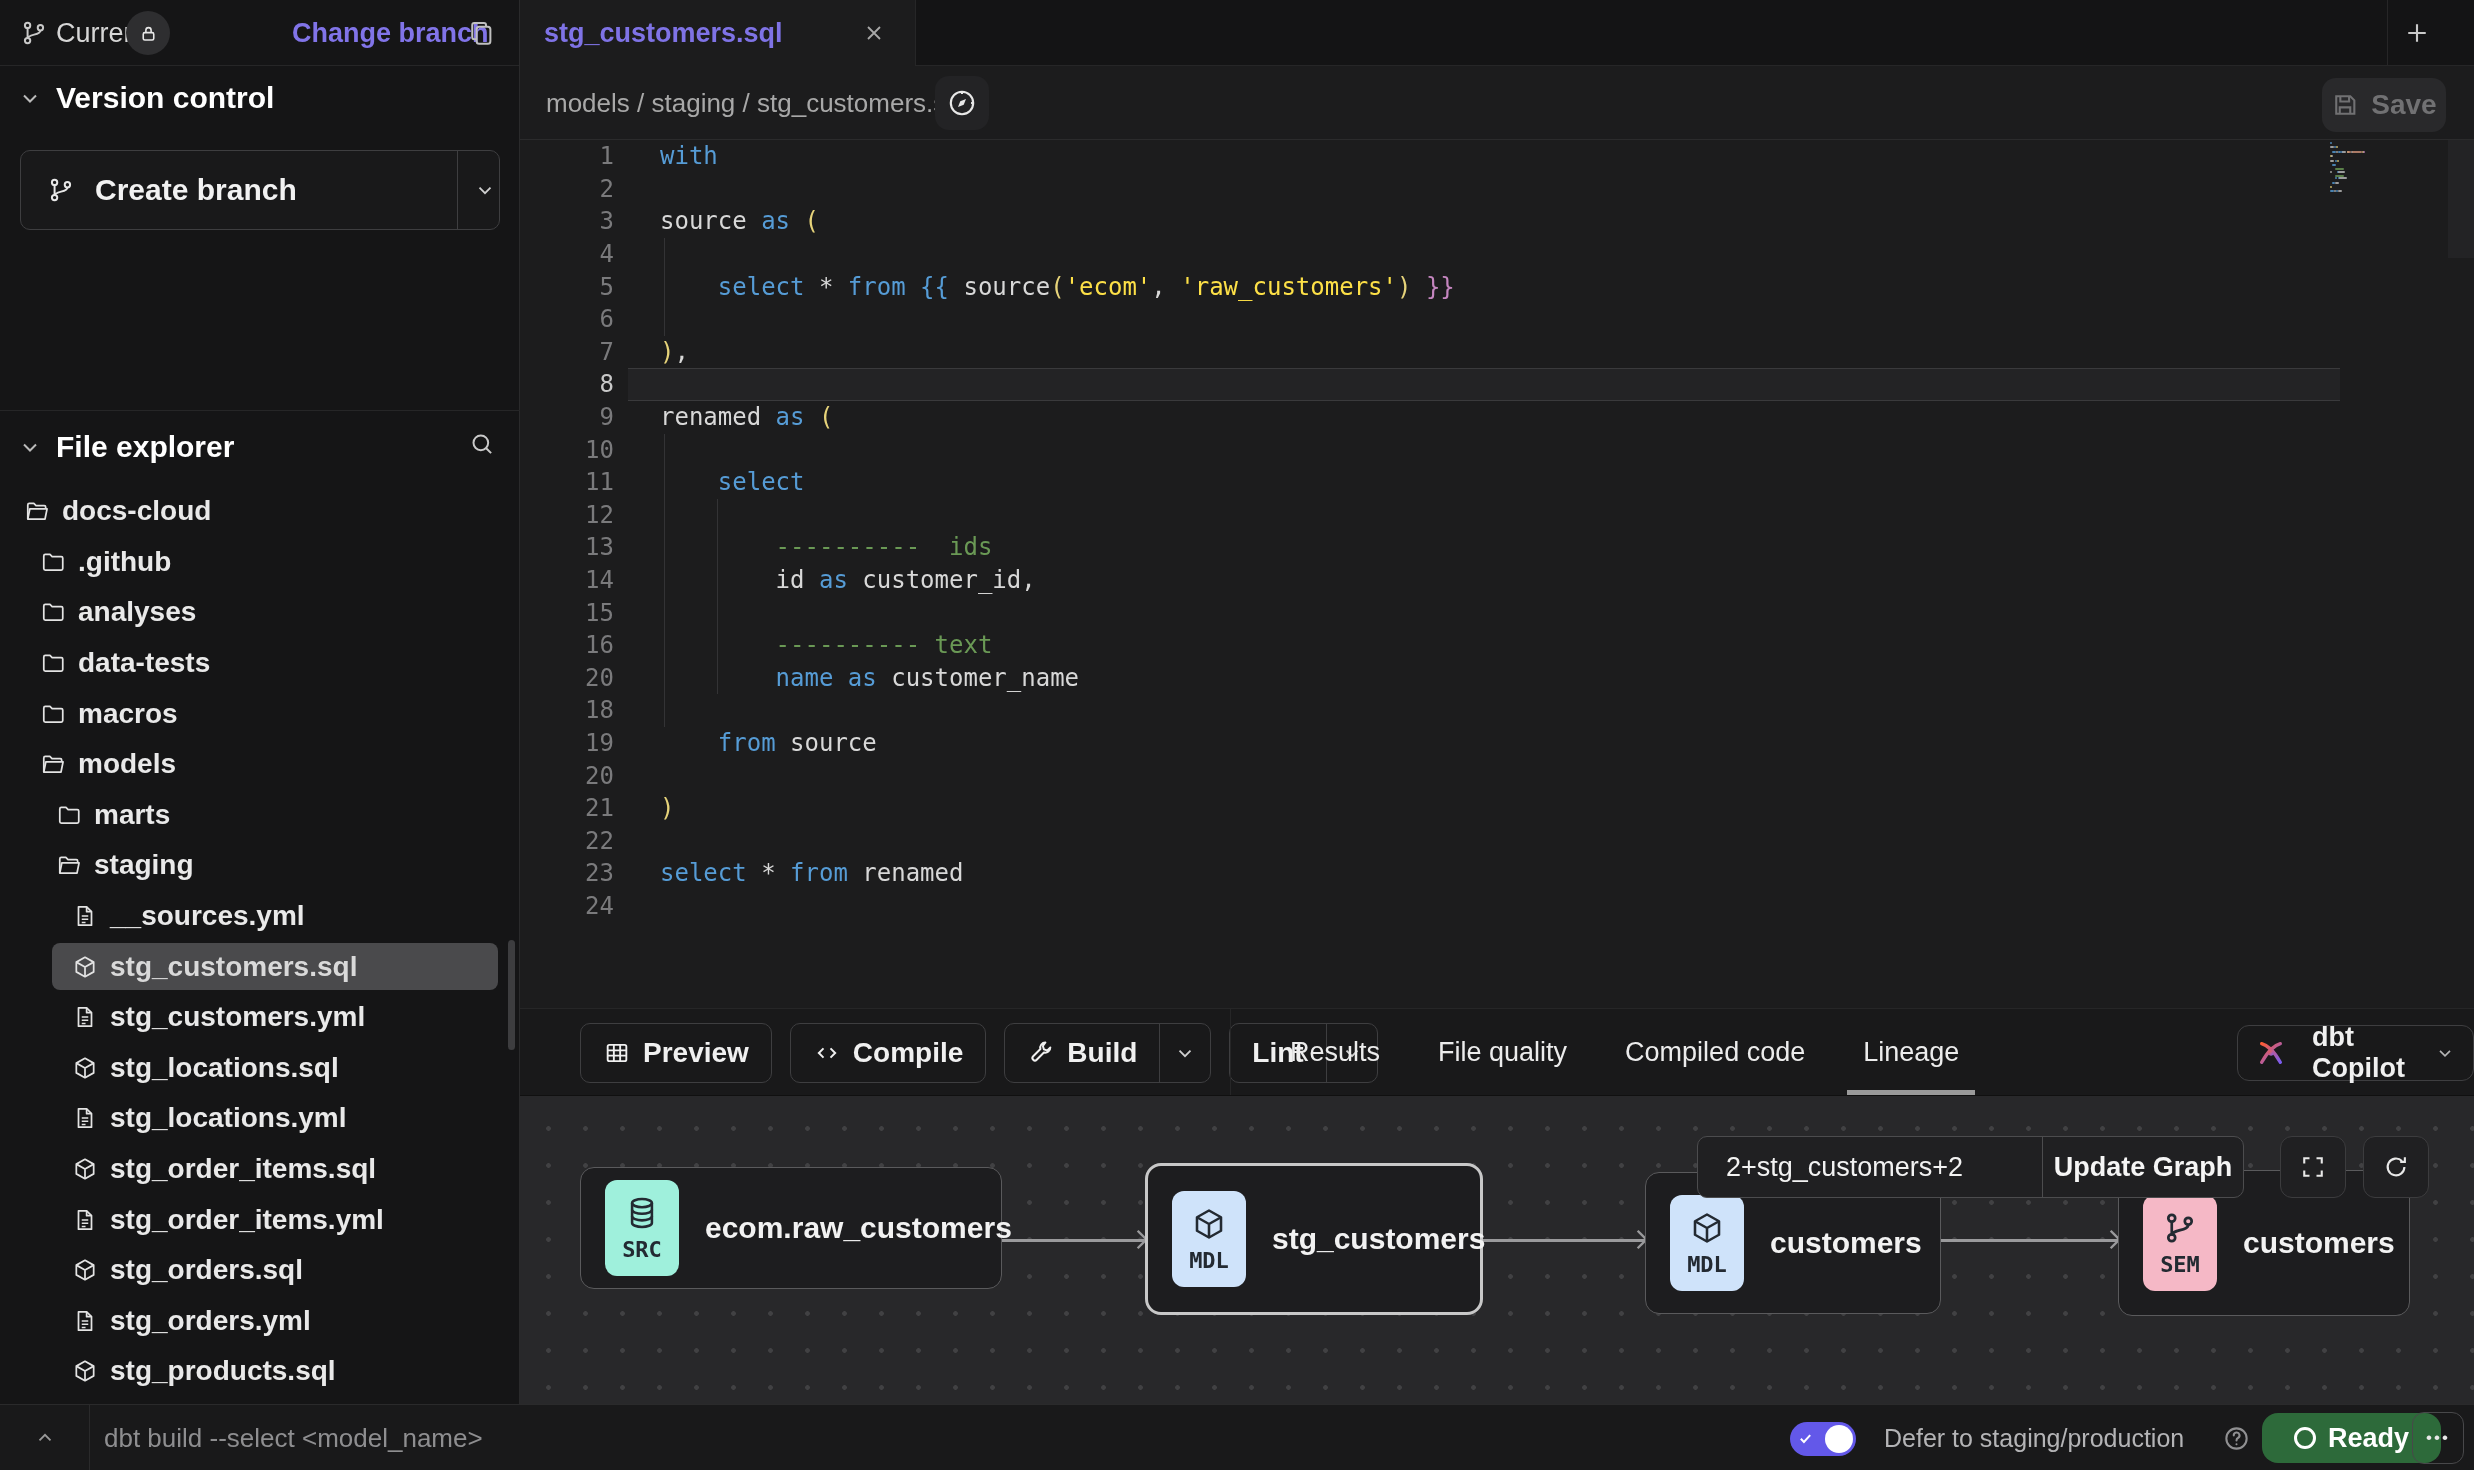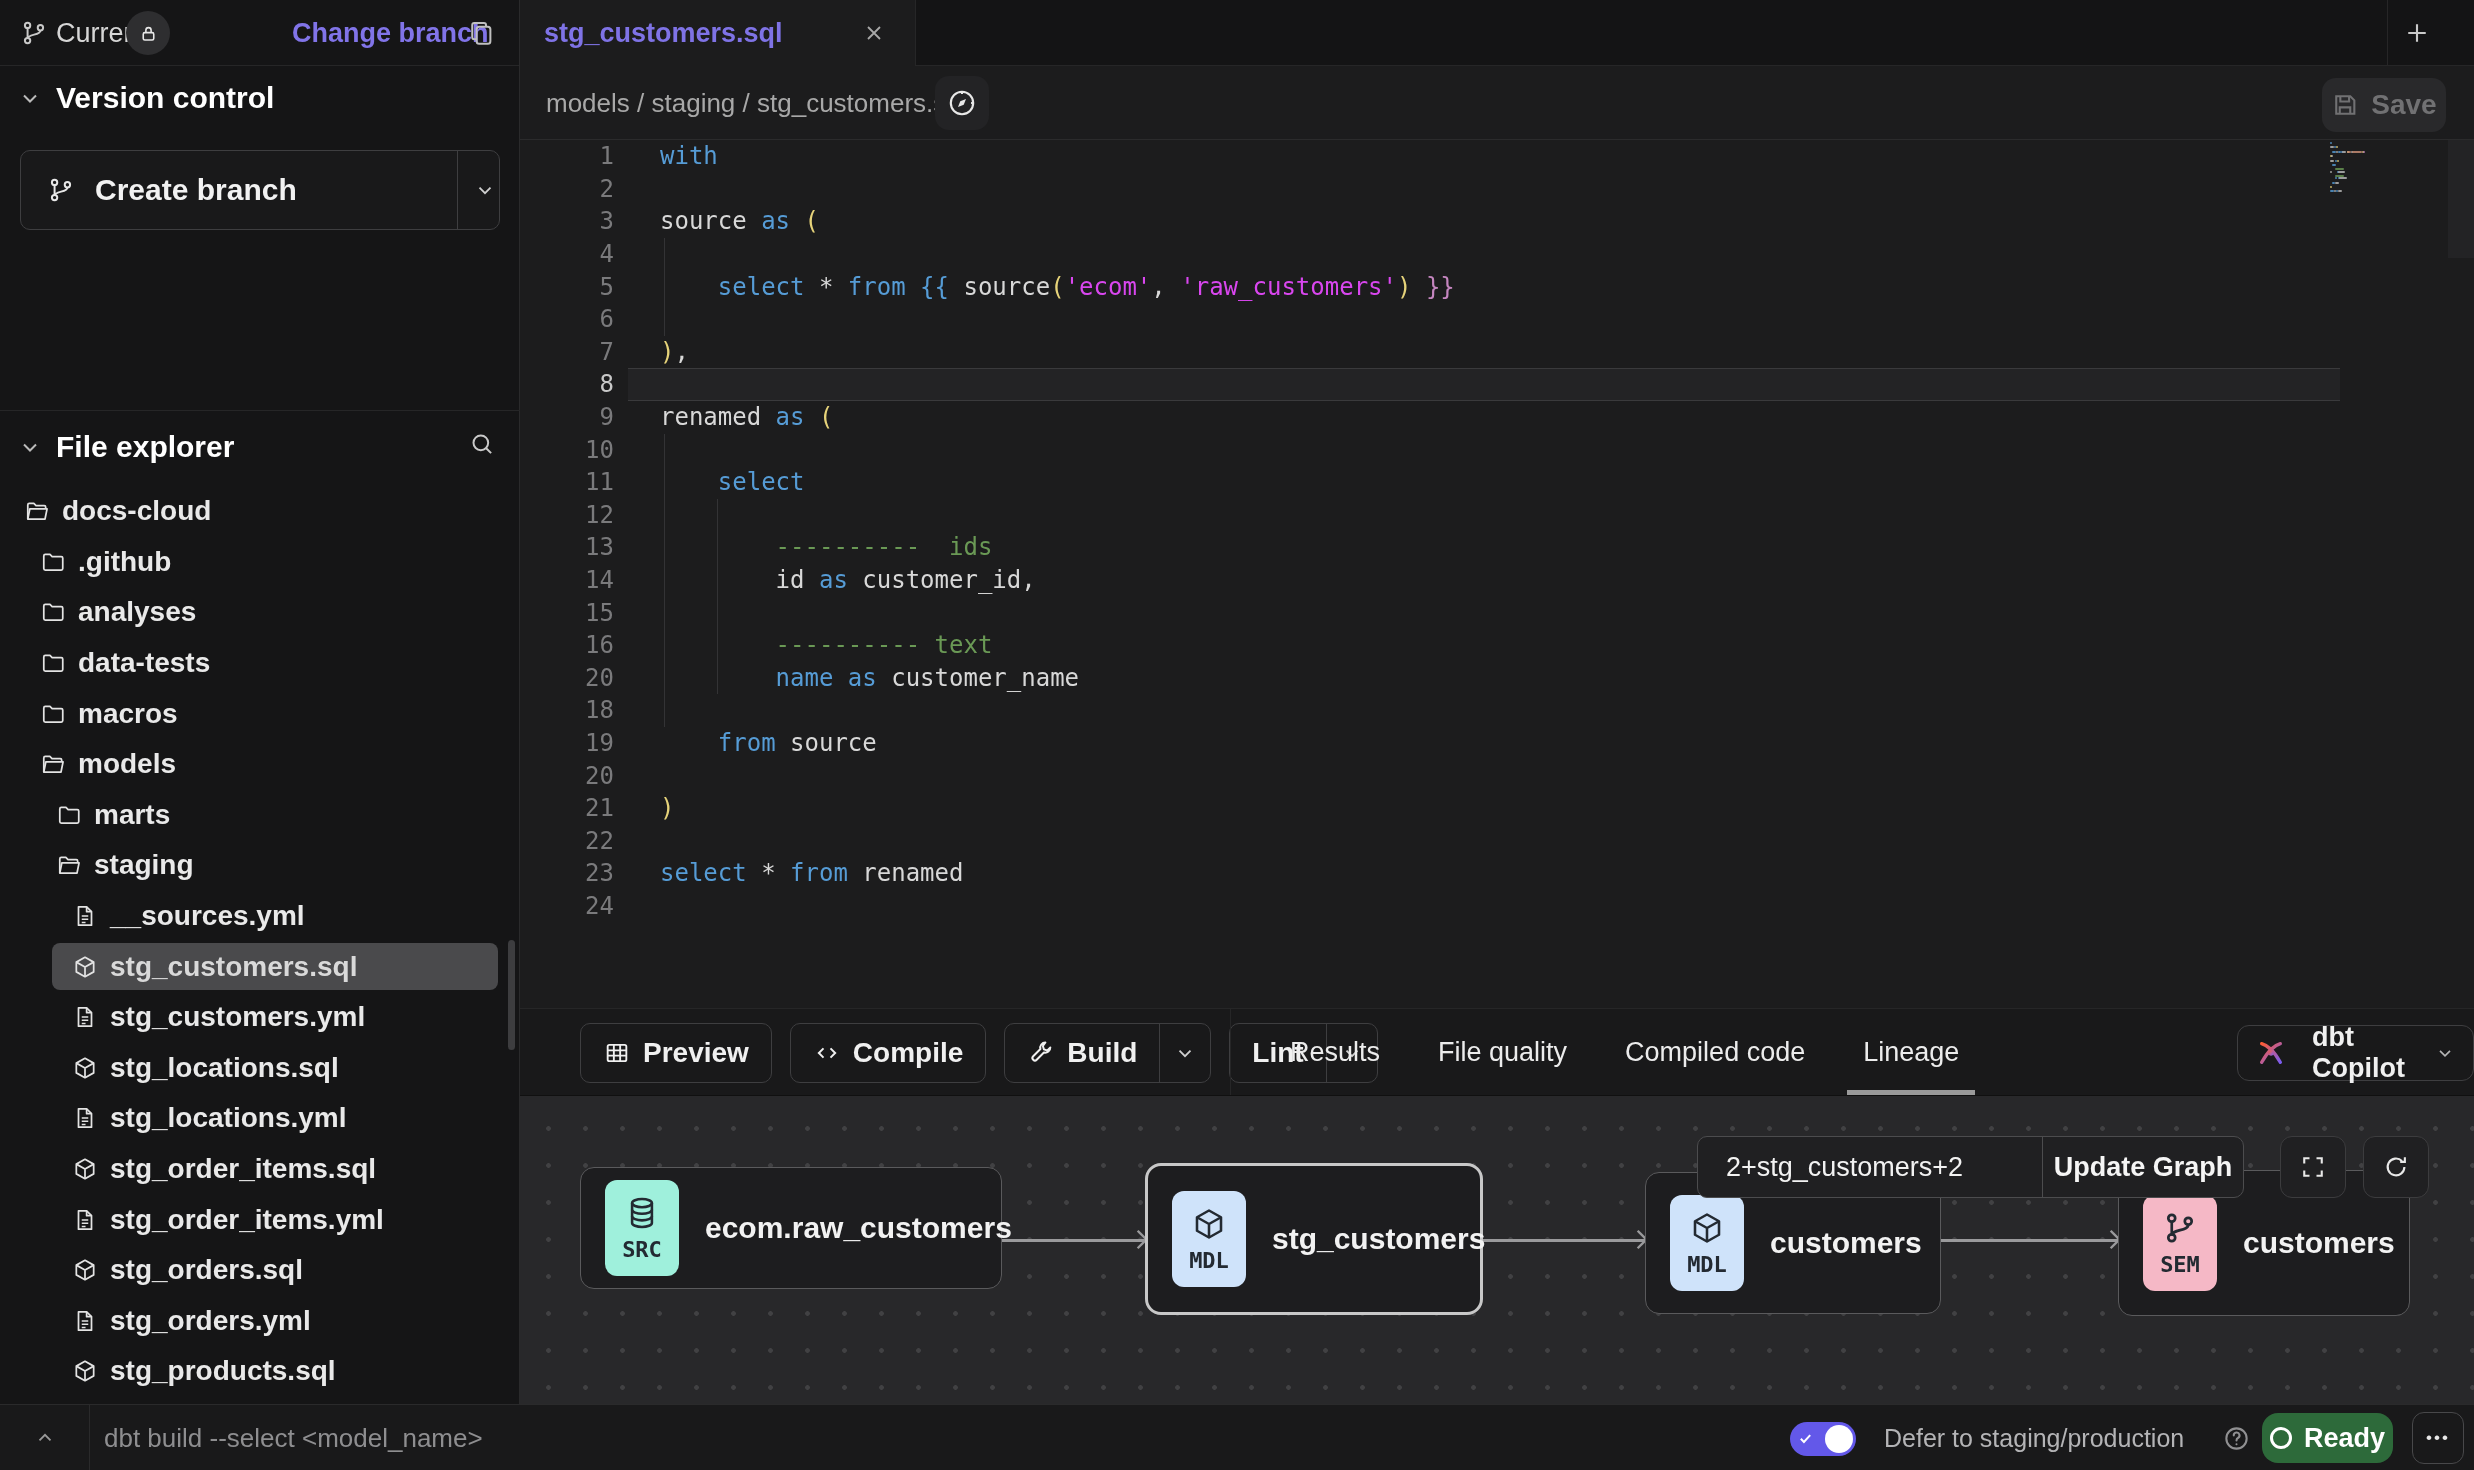--- a/index.html
+++ b/index.html
@@ -52,21 +52,21 @@
   #save-btn { position:absolute; left:1802px; top:12px; width:124px; height:54px; border-radius:14px; background:#29292b; display:flex; align-items:center; justify-content:center; gap:12px; }
   #save-btn .lbl { color:#717173; font-size:28px; font-weight:700; }
 
   
   #editor { left:0; top:140px; width:100%; height:868px; background:#1c1c1d; overflow:hidden; }
   #cur-line { position:absolute; left:108px; width:1712px; height:33px; background:#232325; border-top:1px solid #3a3a3c; border-bottom:1px solid #3a3a3c; }
   .cline { position:absolute; left:0; width:100%; height:32.6px; display:flex; align-items:center; font-family:"DejaVu Sans Mono", monospace; font-size:24px; white-space:pre; }
   .cline .ln { position:absolute; left:0; width:94px; text-align:right; color:#7a7a7c; }
   .cline.cur .ln { color:#c8c8c8; }
   .cline .ct { position:absolute; left:140px; }
-  .tk-kw{color:#569cd6} .tk-pl{color:#d8d8d8} .tk-y{color:#e6d37a} .tk-or{color:#d946ef} .tk-cm{color:#6a9955} .tk-pu{color:#c586c0}
+  .tk-kw{color:#569cd6} .tk-pl{color:#d8d8d8} .tk-y{color:#e6d37a} .tk-or{color:#fde047} .tk-cm{color:#6a9955} .tk-pu{color:#c586c0}
   .iguide { position:absolute; width:1px; background:#333335; }
   #minimap { position:absolute; left:1810px; top:2px; width:66px; }
   .mm-bar { position:absolute; height:2px; border-radius:1px; opacity:.8; }
   #ed-scroll { position:absolute; left:1928px; top:0; width:26px; height:118px; background:#232325; }
 
   
   #toolbar { left:0; top:1008px; width:100%; height:88px; background:#19191a; border-top:1px solid #262627; border-bottom:1px solid #101010; }
   #tb-buttons { position:absolute; left:18px; top:14px; height:60px; display:flex; gap:18px;padding-left:42px; }
   .tbtn { height:60px; display:flex; align-items:center; border:1.5px solid #3e3e40; border-radius:10px; color:#f0f0f0; cursor:pointer; }
   .tbtn .seg { display:flex; align-items:center; gap:12px; padding:0 22px; height:100%; }
@@ -100,21 +100,21 @@
 
   
   #statusbar { left:0; top:1404px; width:2474px; height:66px; background:#19191a; border-top:1px solid #2a2a2b; }
   #sb-caret-cell { position:absolute; left:0; top:0; width:90px; height:66px; border-right:1px solid #2a2a2b; display:flex; align-items:center; justify-content:center; cursor:pointer; }
   #cmd-input { position:absolute; left:104px; top:0; height:66px; display:flex; align-items:center; color:#8e8e90; font-size:26px; cursor:text; }
   #defer-toggle { position:absolute; left:1790px; top:17px; width:66px; height:34px; border-radius:17px; background:#6358e9; cursor:pointer; }
   #defer-toggle .knob { position:absolute; right:3px; top:3px; width:28px; height:28px; border-radius:50%; background:#fff; }
   #defer-toggle .chk { position:absolute; left:8px; top:9px; color:#fff; }
   #defer-label { position:absolute; left:1884px; top:0; height:66px; display:flex; align-items:center; color:#b4b4b6; font-size:25px; }
   #defer-help { position:absolute; left:2222px; top:19px; color:#909092; }
-  #ready-btn { position:absolute; left:2262px; top:8px; height:50px; padding:0 8px; border-radius:16px; background:#2d6a3a; display:flex; align-items:center; gap:12px; cursor:pointer; }
+  #ready-btn { position:absolute; left:2262px; top:8px; height:50px; padding:0 32px; border-radius:16px; background:#2d6a3a; display:flex; align-items:center; gap:12px; cursor:pointer; }
   #ready-btn .ring { width:22px; height:22px; border:3px solid #fff; border-radius:50%; }
   #ready-btn .lbl { color:#fff; font-size:27px; font-weight:700; }
   #more-btn { position:absolute; left:2412px; top:7px; width:52px; height:52px; border:1.5px solid #48484a; border-radius:12px; display:flex; align-items:center; justify-content:center; color:#e8e8e8; font-size:17px; letter-spacing:2px; cursor:pointer; }
 </style>
 </head>
 <body>
 
 <div id="app">
 
   <div id="sidebar" class="abs">

